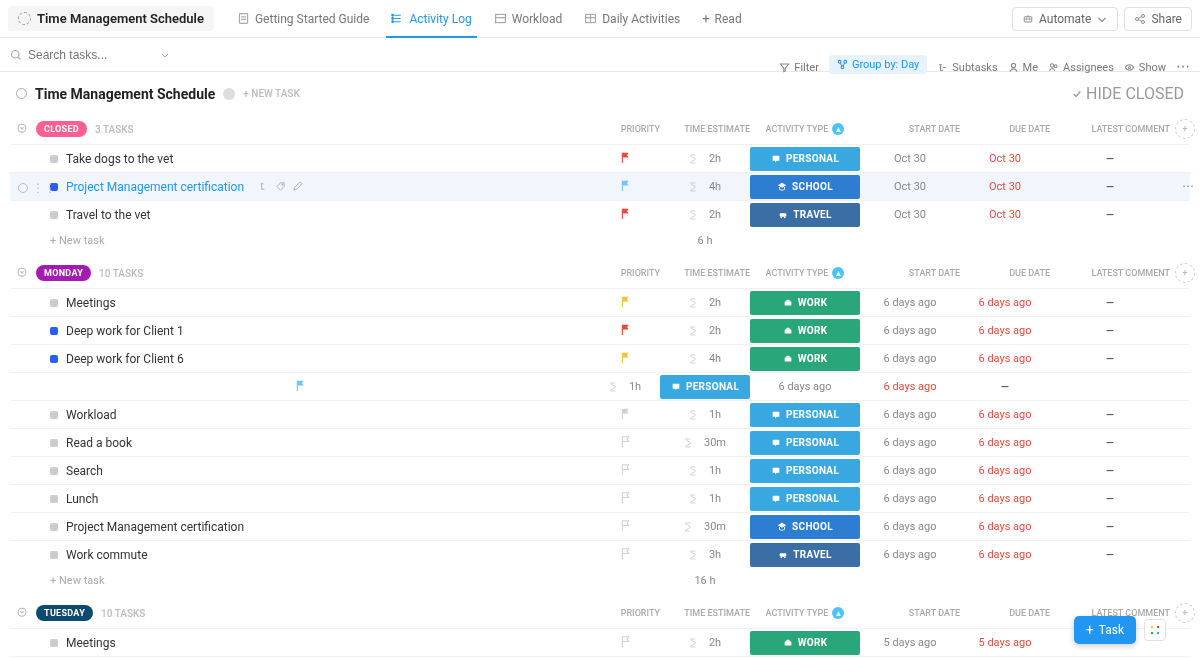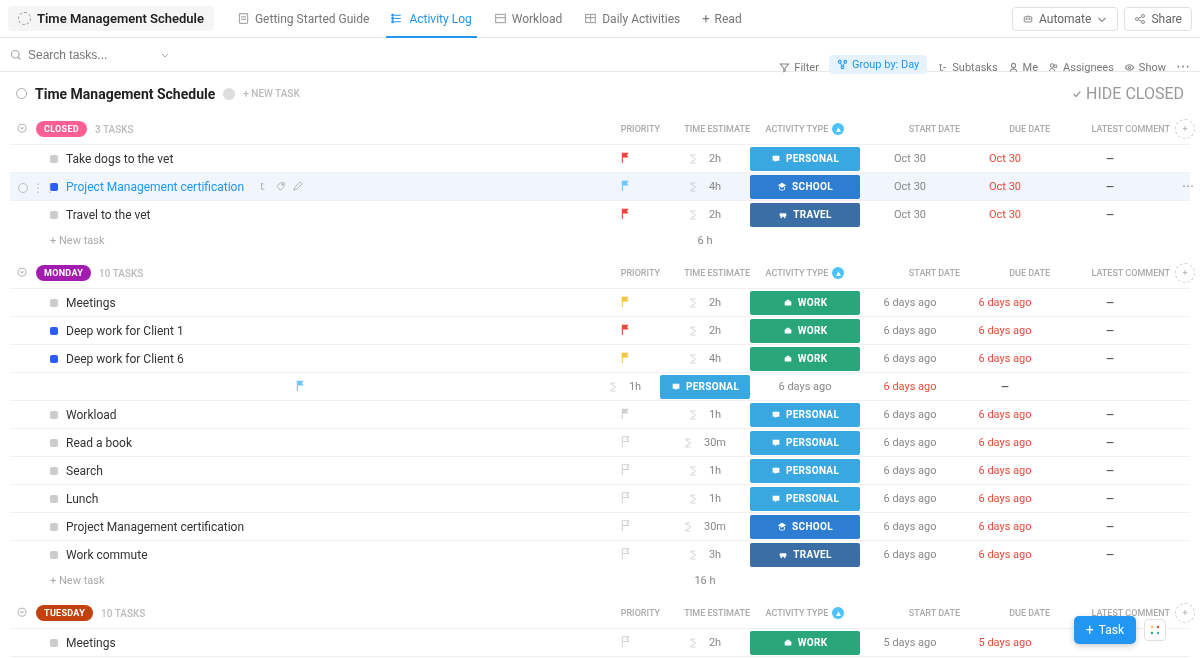--- a/index.html
+++ b/index.html
@@ -691,21 +691,21 @@
     </div>
     <div class="group">
       <div class="group-head">
     <div class="gh-left">
       <span class="chevdown">
         <svg width="12" height="12" viewBox="0 0 12 12" stroke="#bbb" fill="none" stroke-width="1.5">
               <circle cx="6" cy="6" r="5"></circle>
               <path d="M4 5l2 2 2-2"></path>
             </svg>
       </span>
-      <span class="day-badge" style="background:#c2410c">TUESDAY</span>
+      <span class="day-badge" style="background:#0c4a6e">TUESDAY</span>
       <span class="tasks-count">10 TASKS</span>
     </div>
     <div class="colh">PRIORITY</div>
     <div class="colh">TIME ESTIMATE</div>
     <div class="colh act">ACTIVITY TYPE<span class="act-bubble">▲</span></div>
     <div class="colh">START DATE</div>
     <div class="colh">DUE DATE</div>
     <div class="colh">LATEST COMMENT</div>
     <div class="plus-col">+</div>
       </div>

